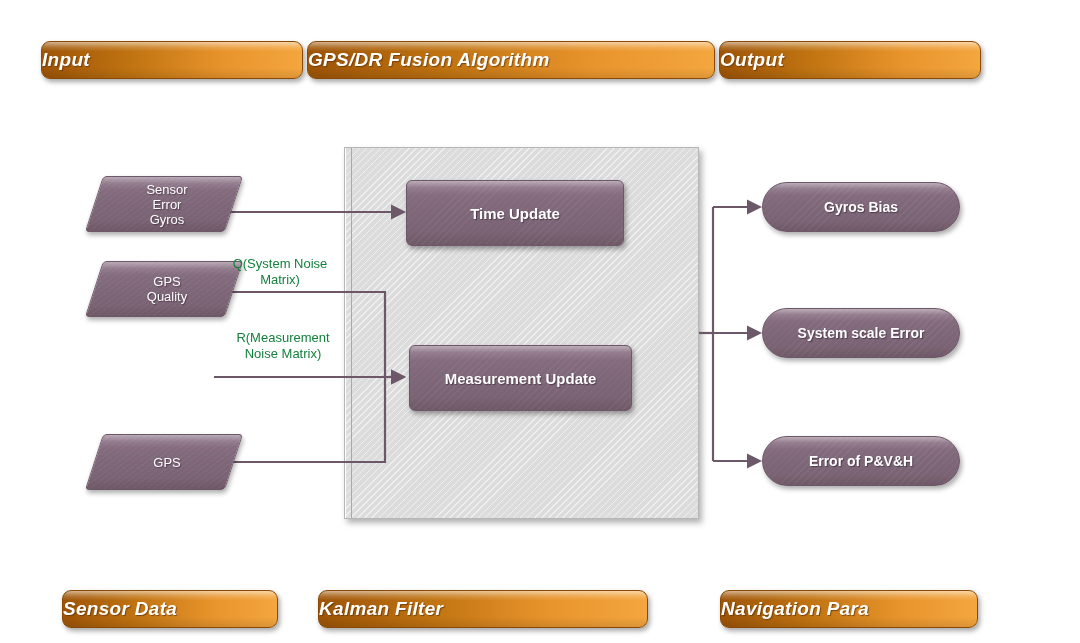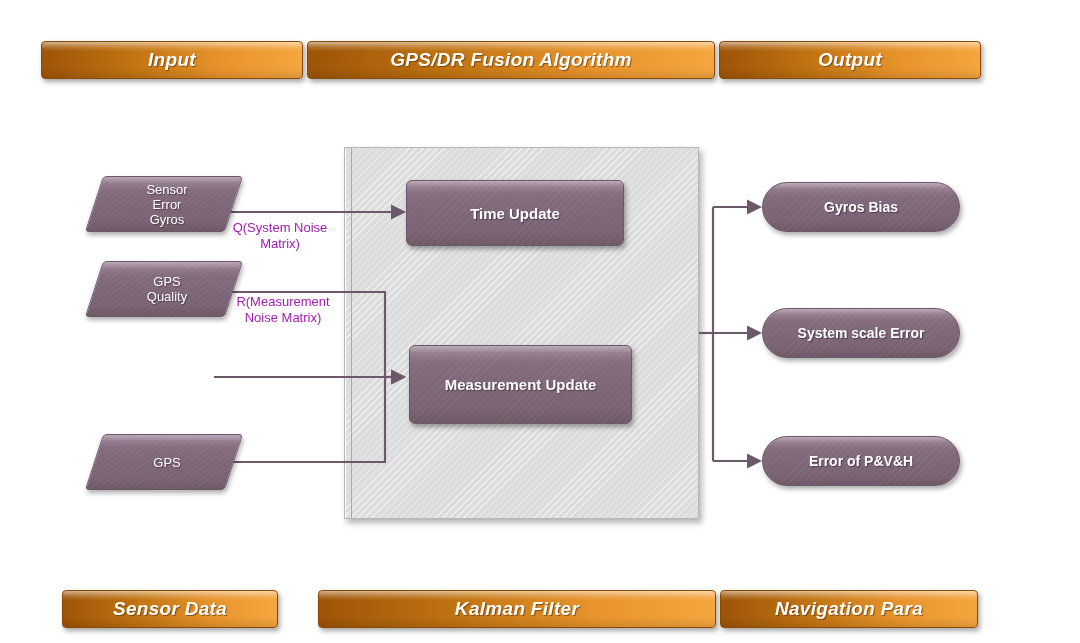--- a/index.html
+++ b/index.html
@@ -13,34 +13,34 @@
     height: 643px;
     background: #ffffff;
     font-family: "Liberation Sans", sans-serif;
     overflow: hidden;
   }
 
   
   .banner {
     position: absolute;
     height: 38px;
-    border-radius: 4px;
+    border-radius: 9px;
     background:
       linear-gradient(to bottom,
         rgba(255,255,255,0.55) 0%,
         rgba(255,255,255,0.18) 14%,
         rgba(255,255,255,0.00) 26%,
         rgba(0,0,0,0.00) 72%,
         rgba(0,0,0,0.10) 100%),
       linear-gradient(to right, #9d5407 0%, #c07311 34%, #e8942c 70%, #f4a63f 100%);
     box-shadow: 2px 3px 5px rgba(0,0,0,0.35);
     border: 1px solid #8a4a06;
     display: flex;
     align-items: center;
-    justify-content: center;
+    justify-content: flex-start;
     box-sizing: border-box;
   }
   .banner-label {
     color: #ffffff;
     font-style: italic;
     font-weight: bold;
     font-size: 19px;
     letter-spacing: 0.3px;
     text-shadow: 1px 1px 1px rgba(90,45,0,0.65);
     white-space: nowrap;
@@ -180,25 +180,26 @@
     color: #ffffff;
     font-weight: bold;
     font-size: 14px;
     text-shadow: 1px 1px 1px rgba(50,30,45,0.6);
     white-space: nowrap;
   }
 
   
   .edge-label {
     position: absolute;
-    color: #a21caf;
+    color: #15803d;
     font-size: 13px;
     line-height: 16px;
     text-align: center;
     white-space: pre-line;
+    margin-top: 36px;
   }
 
   
   #wires {
     position: absolute;
     left: 0; top: 0;
     width: 1080px;
     height: 643px;
     pointer-events: none;
   }
@@ -262,37 +263,37 @@
   </div>
 
   <div class="edge-label" style="left:215px; top:220px; width:130px;">Q(System Noise
 Matrix)</div>
   <div class="edge-label" style="left:218px; top:294px; width:130px;">R(Measurement
 Noise Matrix)</div>
 
   <div class="proc-box" style="left:406px; top:180px; width:218px; height:66px;">
     <span class="proc-label">Time Update</span>
   </div>
-  <div class="proc-box" style="left:409px; top:345px; width:223px; height:79px;">
+  <div class="proc-box" style="left:409px; top:345px; width:223px; height:66px;">
     <span class="proc-label">Measurement Update</span>
   </div>
 
   <div class="out-pill" style="left:762px; top:182px;">
     <span class="out-label">Gyros Bias</span>
   </div>
   <div class="out-pill" style="left:762px; top:308px;">
     <span class="out-label">System scale Error</span>
   </div>
   <div class="out-pill" style="left:762px; top:436px;">
     <span class="out-label">Error of P&amp;V&amp;H</span>
   </div>
 
   <div class="banner" style="left:62px; top:590px; width:216px;">
     <span class="banner-label">Sensor Data</span>
   </div>
-  <div class="banner" style="left:318px; top:590px; width:398px;">
+  <div class="banner" style="left:318px; top:590px; width:330px;">
     <span class="banner-label">Kalman Filter</span>
   </div>
   <div class="banner" style="left:720px; top:590px; width:258px;">
     <span class="banner-label">Navigation Para</span>
   </div>
 
 </div>
 
 </body></html>

